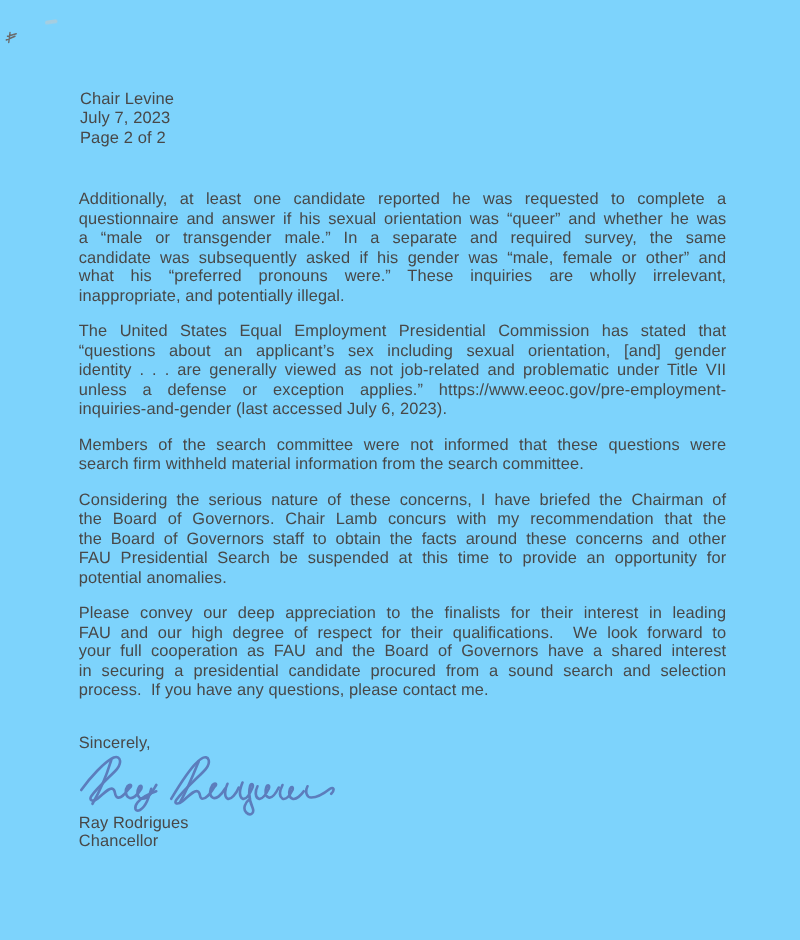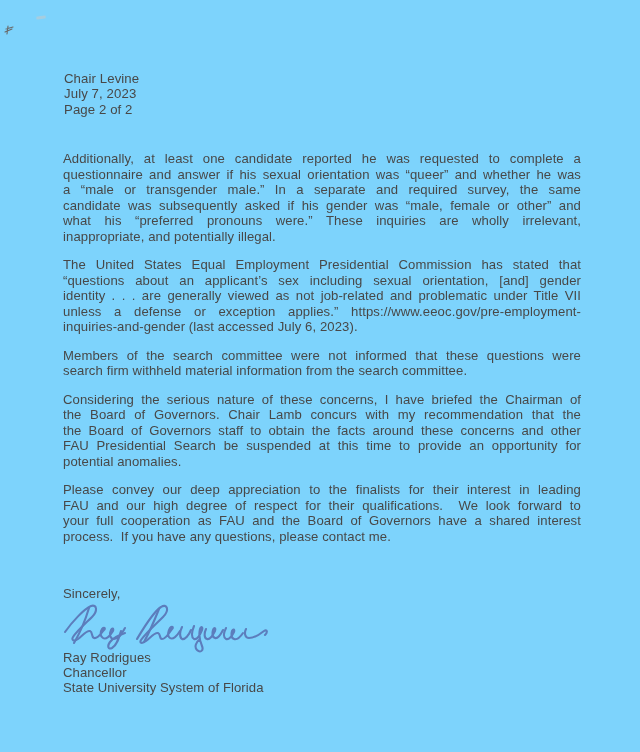--- a/index.html
+++ b/index.html
@@ -88,20 +88,21 @@
         <div class="line">Considering the serious nature of these concerns, I have briefed the Chairman of</div>
         <div class="line">the Board of Governors. Chair Lamb concurs with my recommendation that the</div>
         <div class="line">the Board of Governors staff to obtain the facts around these concerns and other</div>
         <div class="line">FAU Presidential Search be suspended at this time to provide an opportunity for</div>
         <div class="line last">potential anomalies.</div>
       </div>
       <div class="paragraph">
         <div class="line">Please convey our deep appreciation to the finalists for their interest in leading</div>
         <div class="line">FAU and our high degree of respect for their qualifications.&nbsp; We look forward to</div>
         <div class="line">your full cooperation as FAU and the Board of Governors have a shared interest</div>
+        <div class="line">in securing a presidential candidate procured from a sound search and selection</div>
         <div class="line last">process.&nbsp; If you have any questions, please contact me.</div>
       </div>
     </div>
 
   <div class="closing">
     <div>Sincerely,</div>
 
     <div class="sig-wrap">
       <svg class="sig-svg" width="215" height="54" viewBox="0 0 215 54">
         <g fill="none" stroke="#5b79b9" stroke-width="2.1" stroke-linecap="round" stroke-linejoin="round" opacity="0.95">
@@ -117,17 +118,16 @@
           <path d="M145,28 C143,32 143,37 146,38 C149,39 152,34 154,30 C155,27 153,26 152,29 C151,32 151,36 154,37 C157,38 160,33 162,29"></path>
           <path d="M165,27 C163,31 162,36 165,38 C168,39 171,35 173,31 C174,28 172,28 171,30 C170,33 170,37 173,38 C176,39 180,35 182,32"></path>
           <path d="M185,28 C183,32 184,37 188,37 C192,37 198,34 203,30 C206,28 207,31 204,34"></path>
         </g>
       </svg>
     </div>
 
     <div class="typed-block">
       <div>Ray Rodrigues</div>
       <div>Chancellor</div>
-      <div>State University System of Florida</div>
     </div>
   </div>
 
 </div>
 
 </body></html>

